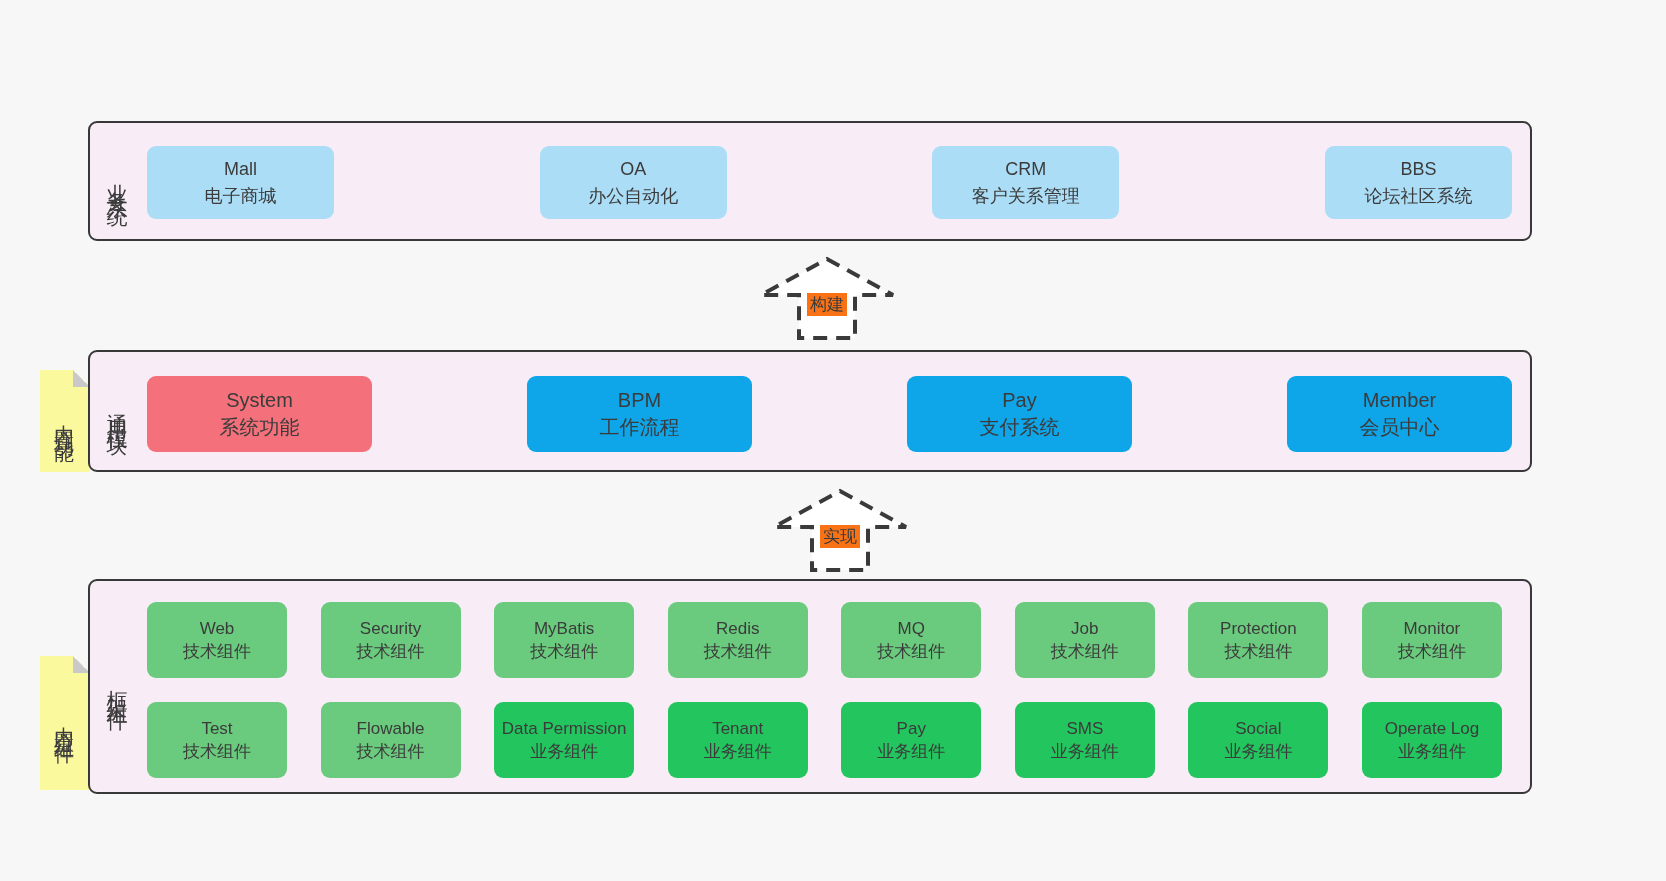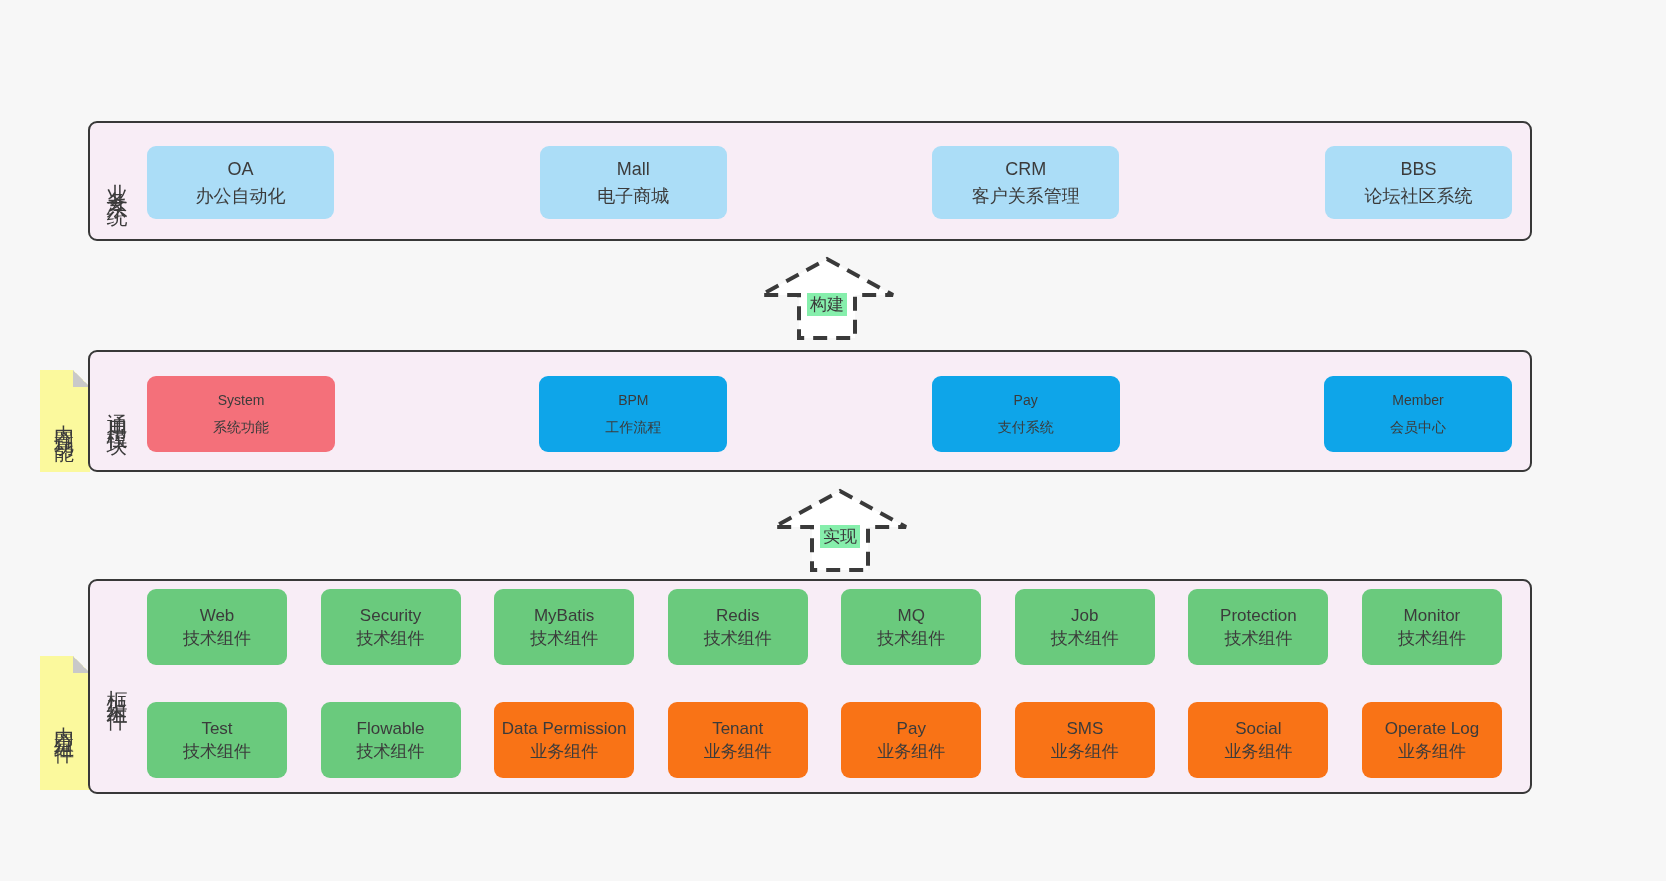--- a/index.html
+++ b/index.html
@@ -25,60 +25,60 @@
   .boxrow{
     position:absolute;display:flex;justify-content:space-between;
   }
   .node{
     border-radius:9px;
     display:flex;flex-direction:column;align-items:center;justify-content:center;
     text-align:center;box-sizing:border-box;padding:2px 6px;
   }
   .node .t,.node .s{width:100%;}
   .big{width:187px;height:73px;font-size:18px;line-height:27px;}
-  .mid{width:188px;height:76px;font-size:14px;line-height:27px;text-align:center;}
+  .mid{width:225px;height:76px;font-size:20px;line-height:27px;text-align:center;}
   .sml{width:140px;height:76px;font-size:17px;line-height:23px;}
   .blue{background:#abddf7;}
   .red{background:#f4707a;}
   .pink{background:#0ea5e9;}
   .green{background:#6aca7d;}
-  .lightgreen{background:#f97316;}
+  .lightgreen{background:#22c55e;}
   .note{
     position:absolute;width:50px;background:#fbf99d;z-index:1;
     clip-path:polygon(0 0,calc(100% - 17px) 0,100% 17px,100% 100%,0 100%);
     display:flex;align-items:center;justify-content:center;
   }
   .note::after{
     content:"";position:absolute;top:0;right:0;width:17px;height:17px;
     background:linear-gradient(225deg,rgba(0,0,0,0) 50%,#c9c9c9 50%);
   }
   .note-text{
     writing-mode:vertical-lr;text-orientation:upright;
     font-size:20px;letter-spacing:6px;color:#3b3b3b;
   }
   .arrow{position:absolute;width:140px;height:88px;z-index:3;}
   .arrow svg{position:absolute;left:0;top:0;}
   .arrow-label{
     position:absolute;left:50%;top:38px;transform:translateX(-50%);
-    background:#86efac;padding:0 3px;font-size:17px;color:#3b3b3b;white-space:nowrap;
+    background:#f97316;padding:0 3px;font-size:17px;color:#3b3b3b;white-space:nowrap;
   }
 </style>
 </head>
 <body>
 
 <div class="panel" style="left:88px;top:121px;width:1444px;height:120px;">
   <div class="vlabel">业务系统</div>
   <div class="boxrow" style="left:57px;right:18px;top:23px;height:73px;">
     <div class="node big blue">
+      <div class="t">Mall</div>
+      <div class="s">电子商城</div>
+    </div>
+    <div class="node big blue">
       <div class="t">OA</div>
       <div class="s">办公自动化</div>
-    </div>
-    <div class="node big blue">
-      <div class="t">Mall</div>
-      <div class="s">电子商城</div>
     </div>
     <div class="node big blue">
       <div class="t">CRM</div>
       <div class="s">客户关系管理</div>
     </div>
     <div class="node big blue">
       <div class="t">BBS</div>
       <div class="s">论坛社区系统</div>
     </div>
   </div>
@@ -121,21 +121,21 @@
     <path d="M70 4 L136 40 L98 40 L98 83 L42 83 L42 40 L4 40 Z" fill="#ffffff" stroke="#3a3a3a" stroke-width="4" stroke-dasharray="14 9"></path>
   </svg>
   <span class="arrow-label">实现</span>
 </div>
 
 <div class="note" style="left:40px;top:656px;height:134px;">
   <span class="note-text">内置组件</span>
 </div>
 <div class="panel" style="left:88px;top:579px;width:1444px;height:215px;">
   <div class="vlabel">框架组件</div>
-  <div class="boxrow" style="left:57px;right:28px;top:8px;height:76px;gap:8px;">
+  <div class="boxrow" style="left:57px;right:28px;top:21px;height:76px;gap:8px;">
     <div class="node sml green">
       <div class="t">Web</div>
       <div class="s">技术组件</div>
     </div>
     <div class="node sml green">
       <div class="t">Security</div>
       <div class="s">技术组件</div>
     </div>
     <div class="node sml green">
       <div class="t">MyBatis</div>

